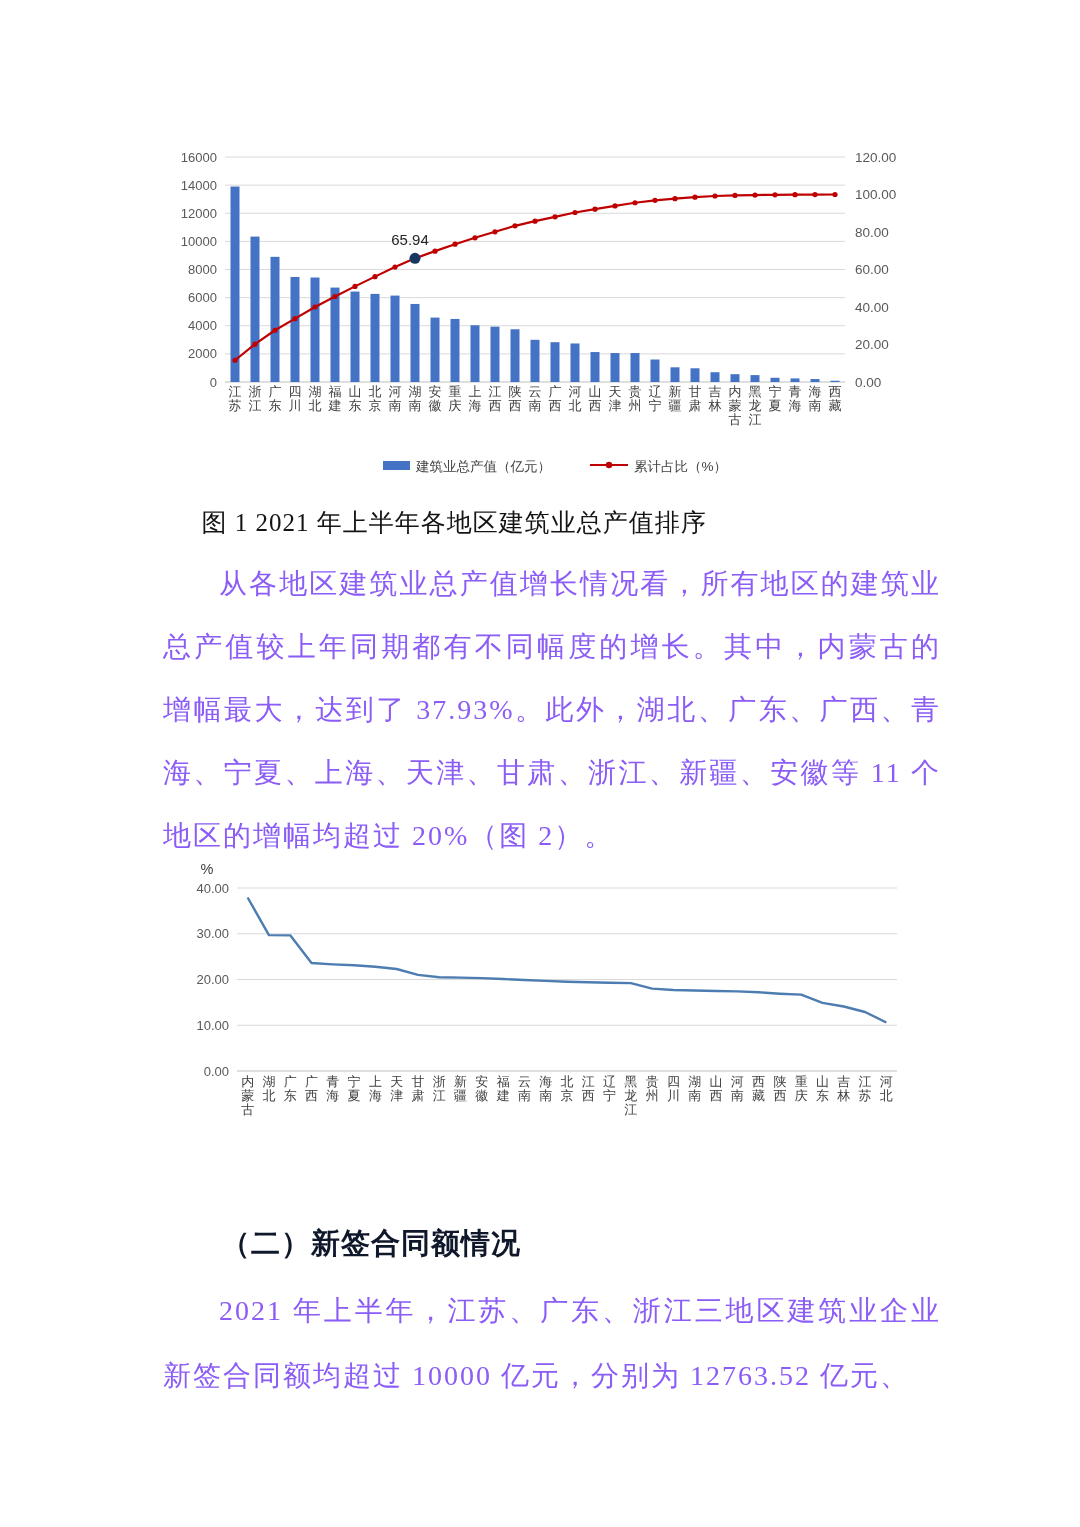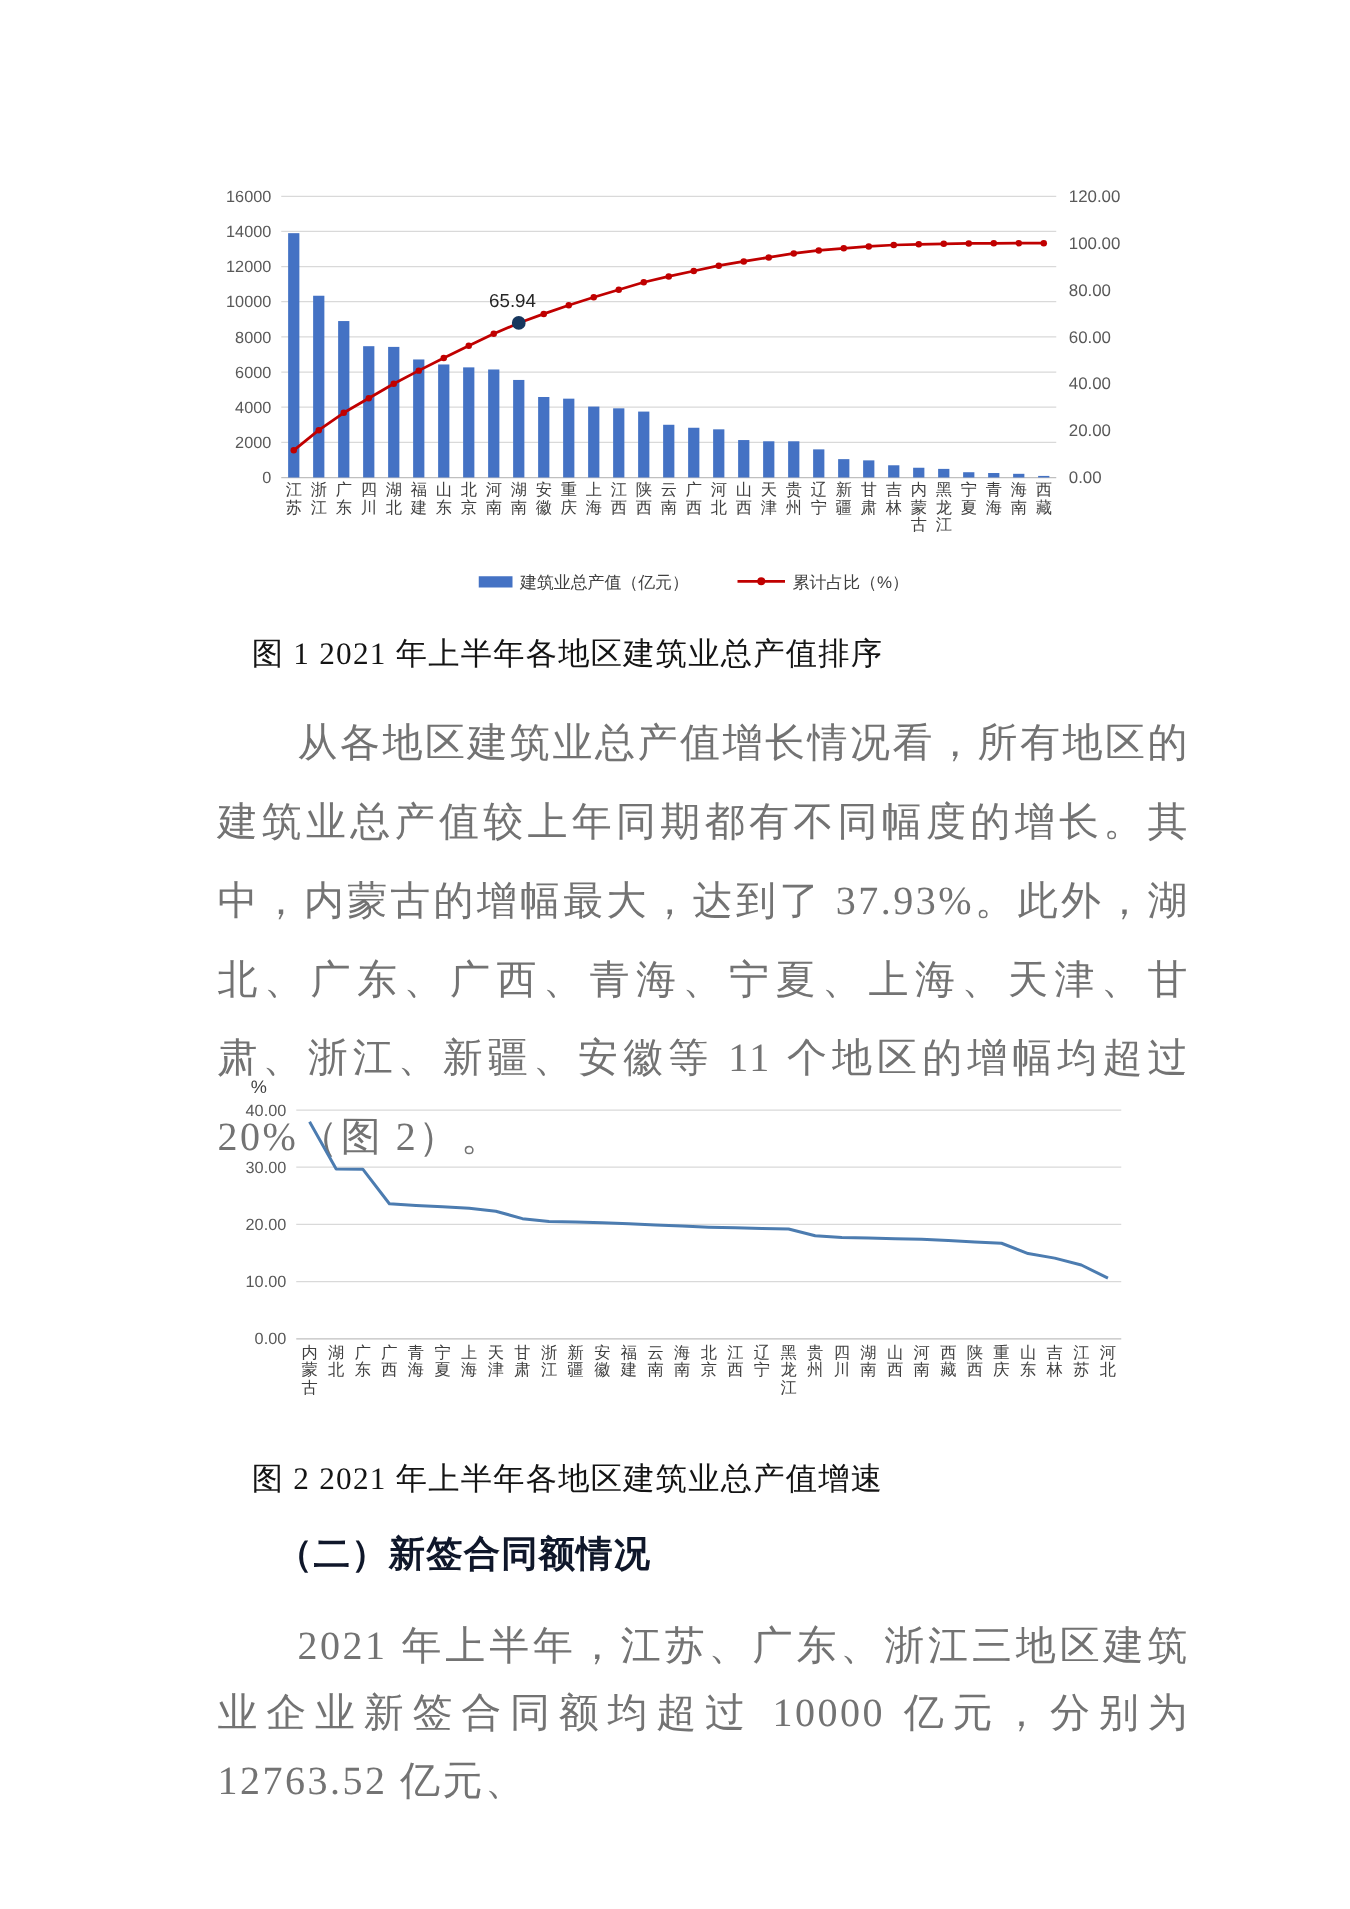--- a/index.html
+++ b/index.html
@@ -7,23 +7,23 @@
     position:relative;width:1080px;height:1527px;background:#ffffff;
     font-family:"Liberation Serif","DejaVu Serif",serif;color:#111;overflow:hidden;
   }
   .chart{position:absolute;}
   .chart svg{display:block;}
   .caption{
     position:absolute;left:0;width:908px;margin:0;text-align:center;
     font-size:25px;letter-spacing:1px;color:#141414;
   }
   .body-text{
-    position:absolute;left:163px;width:778px;margin:11px;
-    font-size:32px;line-height:63px;letter-spacing:2px;
-    text-align:justify;text-indent:2em;color:#737373;
+    position:absolute;left:163px;width:778px;margin:0;
+    font-size:28px;line-height:63px;letter-spacing:2px;
+    text-align:justify;text-indent:2em;color:#8b5cf6;
   }
   .section-heading{
     position:absolute;left:163px;width:778px;margin:0;
     font-size:29px;font-weight:bold;letter-spacing:1px;text-indent:2em;color:#0f172a;
   }
 </style>
 </head>
 <body>
 
 <div class="page">
@@ -223,19 +223,18 @@
           <text x="624.9032258064516" y="236" font-size="13" fill="#404040" text-anchor="middle"><tspan x="624.9032258064516">陕</tspan><tspan x="624.9032258064516" dy="14">西</tspan></text>
           <text x="646.1935483870967" y="236" font-size="13" fill="#404040" text-anchor="middle"><tspan x="646.1935483870967">重</tspan><tspan x="646.1935483870967" dy="14">庆</tspan></text>
           <text x="667.4838709677418" y="236" font-size="13" fill="#404040" text-anchor="middle"><tspan x="667.4838709677418">山</tspan><tspan x="667.4838709677418" dy="14">东</tspan></text>
           <text x="688.7741935483871" y="236" font-size="13" fill="#404040" text-anchor="middle"><tspan x="688.7741935483871">吉</tspan><tspan x="688.7741935483871" dy="14">林</tspan></text>
           <text x="710.0645161290322" y="236" font-size="13" fill="#404040" text-anchor="middle"><tspan x="710.0645161290322">江</tspan><tspan x="710.0645161290322" dy="14">苏</tspan></text>
           <text x="731.3548387096773" y="236" font-size="13" fill="#404040" text-anchor="middle"><tspan x="731.3548387096773">河</tspan><tspan x="731.3548387096773" dy="14">北</tspan></text>
         </g>
       </svg>
     </div>
 
-  <p class="caption" style="top:1166px;">图 2 2021 年上半年各地区建筑业总产值增速</p>
 
   <h3 class="section-heading" style="top:1224px;">（二）新签合同额情况</h3>
 
-  <p class="body-text" style="top:1278px;line-height:54px;font-family:Liberation Serif, serif;">2021 年上半年，江苏、广东、浙江三地区建筑业企业新签合同额均超过 10000 亿元，分别为 12763.52 亿元、</p>
+  <p class="body-text" style="top:1278px;line-height:65px;font-family:Liberation Serif, serif;">2021 年上半年，江苏、广东、浙江三地区建筑业企业新签合同额均超过 10000 亿元，分别为 12763.52 亿元、</p>
 
 </div>
 
 </body></html>

